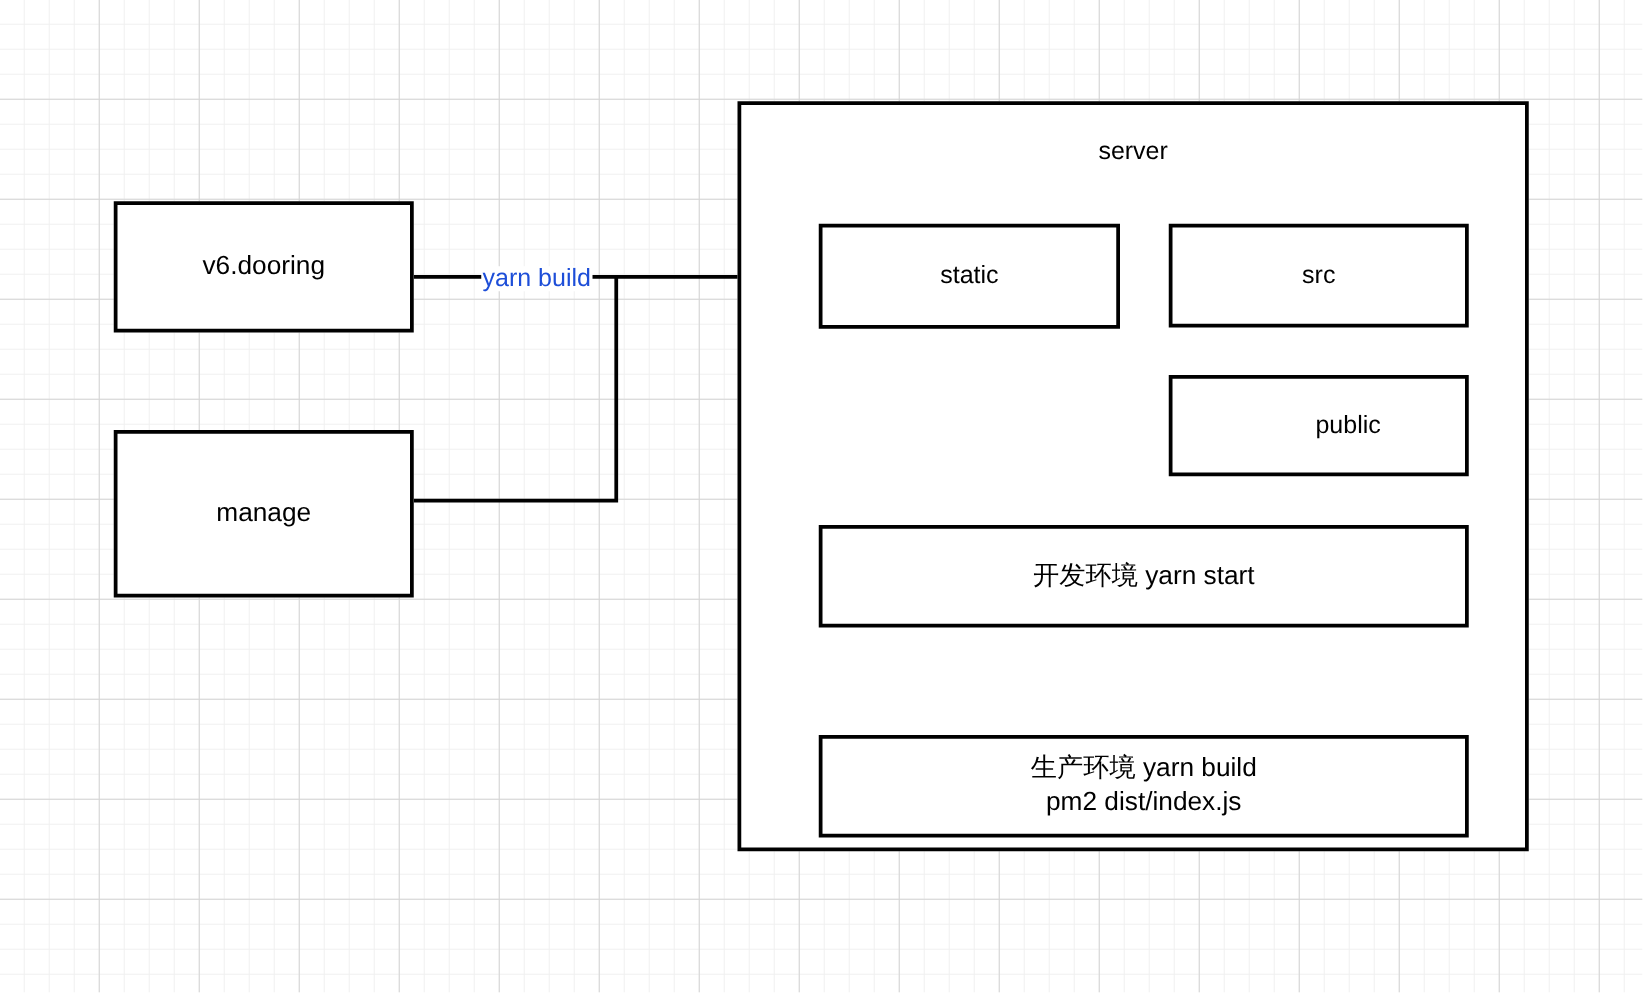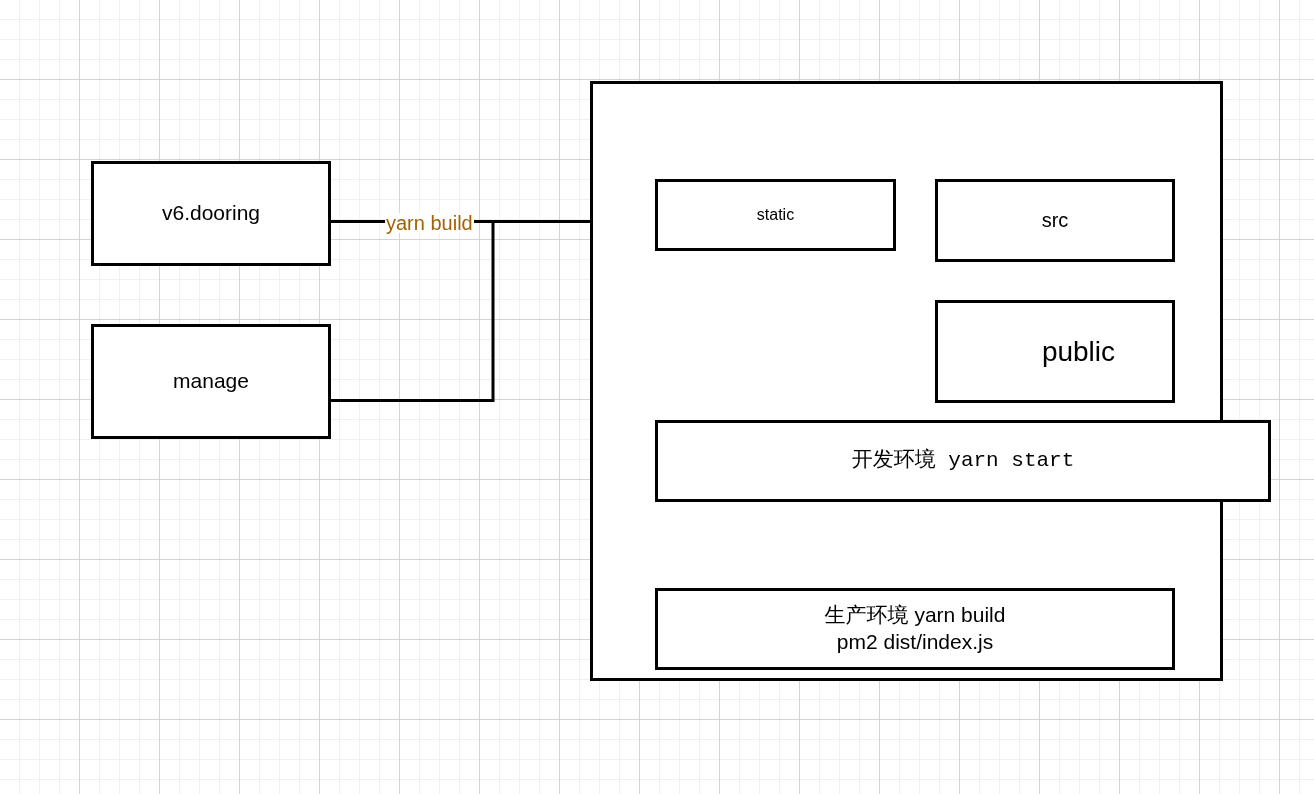--- a/index.html
+++ b/index.html
@@ -43,21 +43,21 @@
   }
   .plain-label {
     position: absolute;
     color: #000000;
     text-align: center;
     white-space: nowrap;
   }
   .edge-label {
     position: absolute;
     background: #ffffff;
-    color: #a16207;
+    color: #1d4ed8;
     white-space: nowrap;
     padding: 0 1px;
     line-height: 1;
   }
   #edges {
     position: absolute;
     left: 0;
     top: 0;
     width: 1314px;
     height: 794px;
@@ -77,42 +77,43 @@
 
     <path d="M 653 221.5 L 625 210 L 631.5 221.5 L 625 233 Z" fill="#000000" stroke="#000000" stroke-width="1.5" stroke-linejoin="miter"></path>
   </svg>
 
   <div class="edge-label" style="left:385px; top:213px; font-size:20px;">yarn build</div>
 
   <div class="node" style="left:91px; top:161px; width:240px; height:105px; font-size:21px;">
     <span class="node-label">v6.dooring</span>
   </div>
 
-  <div class="node" style="left:91px; top:324px; width:240px; height:115px; font-size:21px;">
+  <div class="node" style="left:91px; top:344px; width:240px; height:134px; font-size:21px;">
     <span class="node-label">manage</span>
   </div>
 
   <div class="node" style="left:590px; top:81px; width:633px; height:600px; display:block;">
   </div>
 
+  <div class="plain-label" style="left:590px; top:110px; width:633px; font-size:20px;">server</div>
 
-  <div class="node" style="left:655px; top:179px; width:241px; height:72px; font-size:16px;">
+  <div class="node" style="left:655px; top:179px; width:241px; height:84px; font-size:20px;">
     <span class="node-label">static</span>
   </div>
 
   <div class="node" style="left:935px; top:179px; width:240px; height:83px; font-size:20px;justify-content:center;">
     <span class="node-label">src</span>
   </div>
 
 
-  <div class="node" style="left:935px; top:300px; width:240px; height:103px; font-size:28px;padding-left:47px;">
+  <div class="node" style="left:935px; top:300px; width:240px; height:81px; font-size:20px;padding-left:47px;">
     <span class="node-label">public</span>
   </div>
 
-  <div class="node" style="left:655px; top:420px; width:616px; height:82px; font-size:21px;font-family:Liberation Mono, monospace;">
+  <div class="node" style="left:655px; top:420px; width:520px; height:82px; font-size:21px;">
     <span class="node-label">开发环境 yarn start</span>
   </div>
 
   <div class="node" style="left:655px; top:540px; width:520px; height:82px; font-size:21px;margin-top:48px;">
     <span class="node-label">生产环境 yarn build
 pm2 dist/index.js</span>
   </div>
 
 </div>
 

